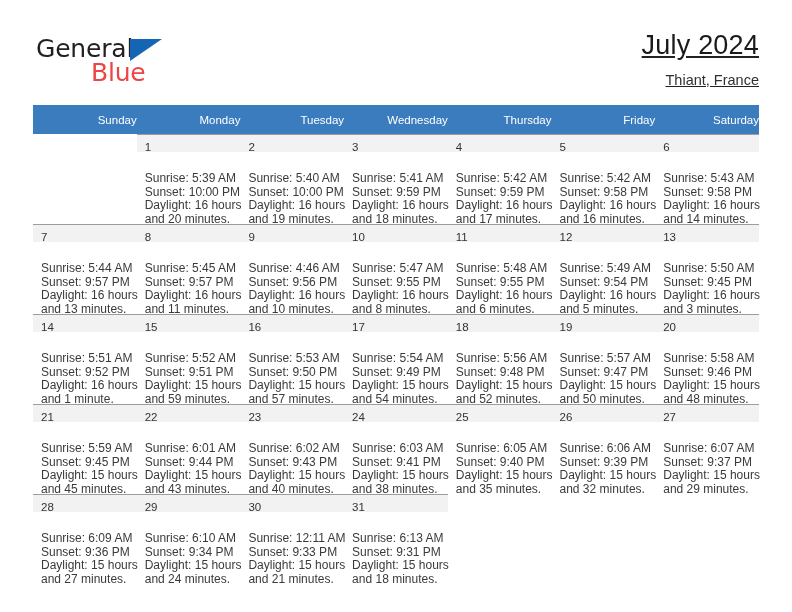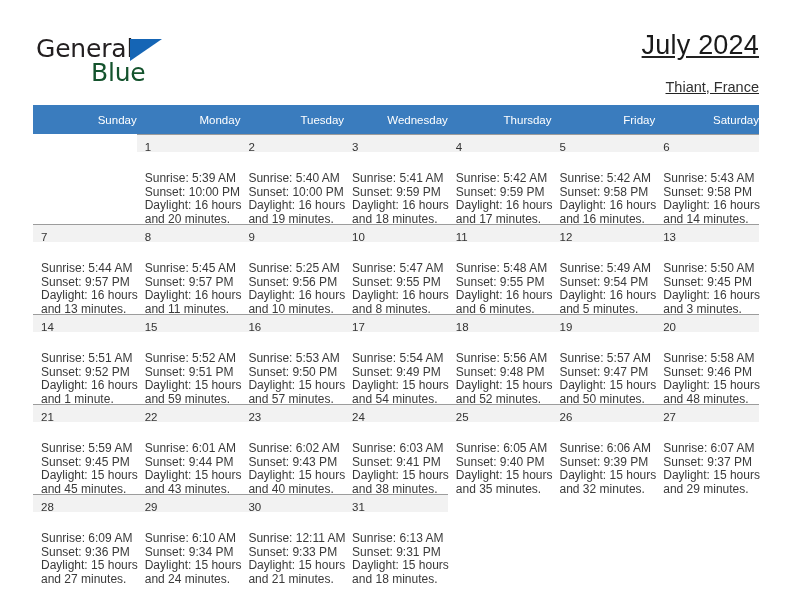--- a/index.html
+++ b/index.html
@@ -47,21 +47,21 @@
     letter-spacing: -0.2px;
     color: #231f20;
     font-family: "DejaVu Sans", sans-serif;
   }
   .brand-blue {
     position: absolute;
     left: 58px;
     top: 24px;
     font-size: 25px;
     letter-spacing: -0.2px;
-    color: #14532d;
+    color: #ef4444;
     font-family: "DejaVu Sans", sans-serif;
   }
   .brand-triangle {
     position: absolute;
     left: 97px;
     top: 5px;
     width: 0;
     height: 0;
     border-left: 32px solid #1565b5;
     border-bottom: 22px solid transparent;
@@ -78,21 +78,21 @@
     font-size: 27px;
     font-weight: normal;
     color: #1a1a1a;
     line-height: 34px;
     letter-spacing: 0.2px;
   }
   .cal-subtitle {
     font-size: 14.5px;
     color: #303030;
     line-height: 22px;
-    margin-top: 14px;
+    margin-top: 7px;
   }
 
   
   .cal {
     position: absolute;
     left: 33px;
     top: 105px;
     width: 726px;
     border-collapse: collapse;
     table-layout: fixed;
@@ -291,21 +291,21 @@
                 <div>Sunset: 9:57 PM</div>
                 <div>Daylight: 16 hours</div>
                 <div>and 11 minutes.</div>
               </div>
             </div>
           </td>
           <td>
             <div class="cell">
               <div class="daynum-bar"><span class="daynum">9</span></div>
               <div class="details">
-                <div>Sunrise: 5:25 AM</div>
+                <div>Sunrise: 4:46 AM</div>
                 <div>Sunset: 9:56 PM</div>
                 <div>Daylight: 16 hours</div>
                 <div>and 10 minutes.</div>
               </div>
             </div>
           </td>
           <td>
             <div class="cell">
               <div class="daynum-bar"><span class="daynum">10</span></div>
               <div class="details">

